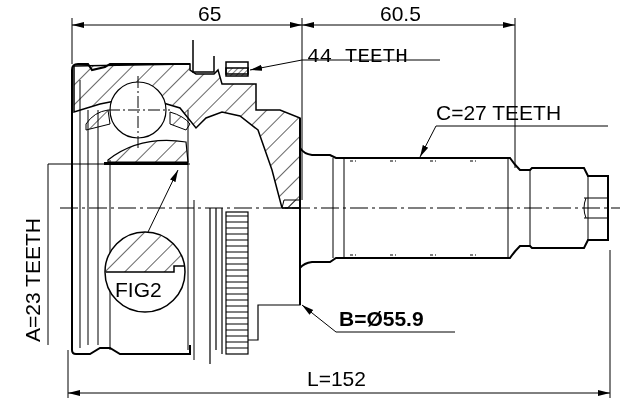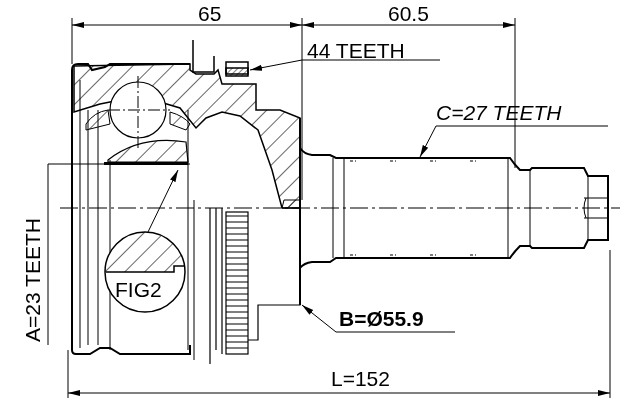--- a/index.html
+++ b/index.html
@@ -1,24 +1,24 @@
 <!DOCTYPE html>
 <html><head>
 <meta charset="utf-8">
 <style>
   html, body { margin: 0; padding: 0; background: #ffffff; }
   body { width: 640px; height: 400px; overflow: hidden; position: relative; font-family: "Liberation Sans", sans-serif; }
   #drawing { position: absolute; left: 0; top: 0; width: 640px; height: 400px; }
   .lbl { position: absolute; font-family: "Liberation Sans", sans-serif; font-size: 21px; color: #000; line-height: 1; white-space: nowrap; }
   #dim-65 { left: 170px; top: 3px; margin-left: 28px; }
-  #dim-605 { left: 388px; top: 3px; }
-  #lbl-44 { left: 307px; top: 40px; }
-  #lbl-c { left: 436px; top: 102px; font-style: italic; }
+  #dim-605 { left: 380px; top: 3px; }
+  #lbl-44 { left: 307px; top: 46px; font-family: Liberation Mono, monospace; }
+  #lbl-c { left: 436px; top: 102px; }
   #lbl-b { left: 339px; top: 308px; font-weight: bold; }
-  #lbl-l { left: 307px; top: 368px; margin-left: 24px; }
+  #lbl-l { left: 307px; top: 368px; }
   #lbl-fig2 { left: 115px; top: 279px; text-align: right; }
   #lbl-a { left: 22px; top: 252px; transform-origin: 0 0; transform: rotate(-90deg) translate(-90px, 0); }
 </style>
 </head>
 <body>
 
 <svg id="drawing" viewBox="0 0 640 400" xmlns="http://www.w3.org/2000/svg">
   <defs>
     <pattern id="hatch" patternUnits="userSpaceOnUse" width="14" height="14" patternTransform="rotate(45)">
       <line x1="0" y1="0" x2="0" y2="14" stroke="#000" stroke-width="1.2"></line>

